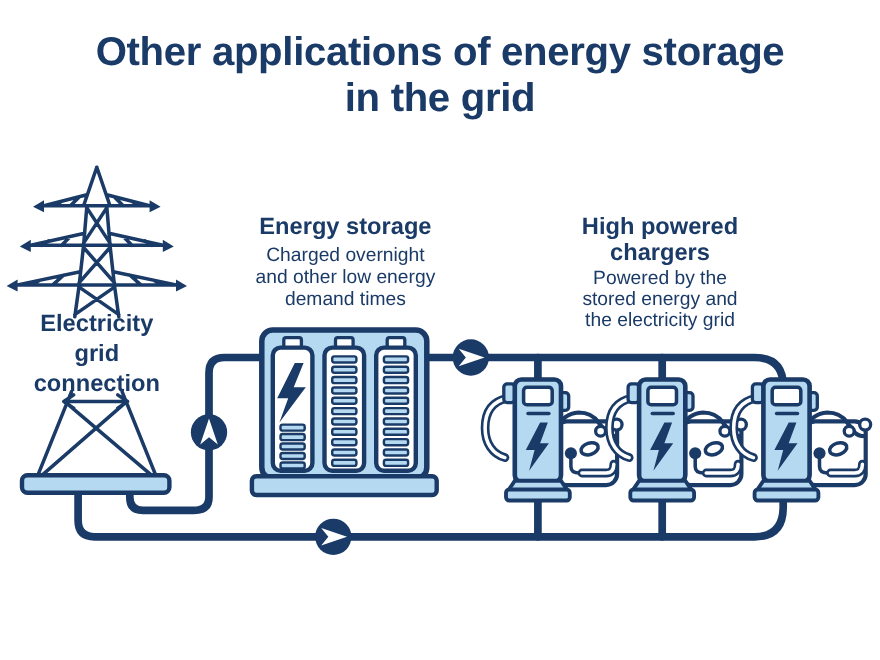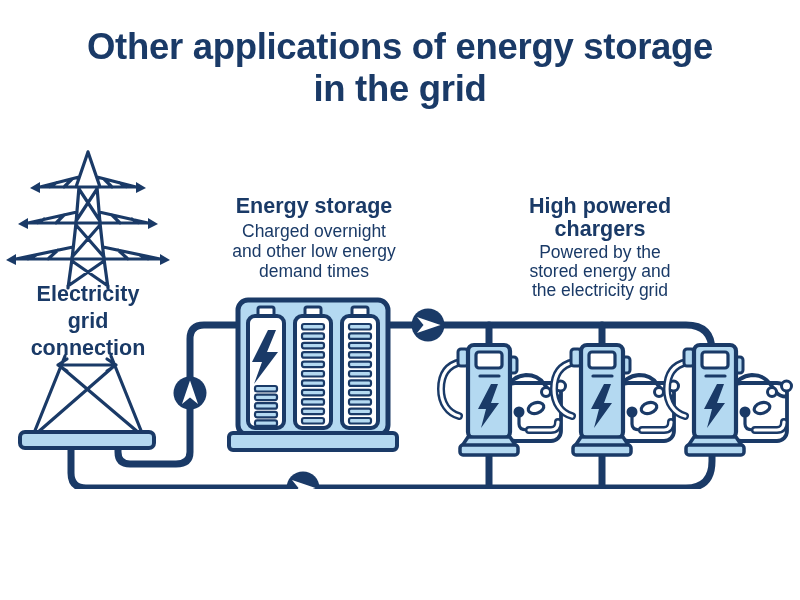--- a/index.html
+++ b/index.html
@@ -1,20 +1,20 @@
 <!DOCTYPE html>
 <html><head>
 <meta charset="utf-8">
 <style>
   :root{
     --navy:#1a3a67;
     --lb:#b4d9f1;
   }
   html,body{margin:0;padding:0;background:#fff;}
-  .stage{position:relative;width:800px;height:489px;background:#fff;overflow:hidden;}
+  .stage{position:relative;width:800px;height:600px;background:#fff;overflow:hidden;}
   svg{display:block;}
   text{text-anchor:middle;fill:var(--navy);}
   .t-h1{font:bold 36.5px "Liberation Sans", sans-serif;letter-spacing:-0.3px;}
   .t-b21{font:bold 21.5px "Liberation Sans", sans-serif;}
   .t-r17{font:17.5px "Liberation Sans", sans-serif;}
   .pipe{fill:none;stroke:var(--navy);stroke-width:7;stroke-linecap:round;}
   .pyl{fill:none;stroke:var(--navy);stroke-width:3.2;stroke-linecap:round;stroke-linejoin:round;}
   .line{fill:none;stroke:var(--navy);stroke-linecap:round;}
   .outl-white{fill:#fff;stroke:var(--navy);stroke-linejoin:round;}
   .outl-blue{fill:var(--lb);stroke:var(--navy);stroke-linejoin:round;}

